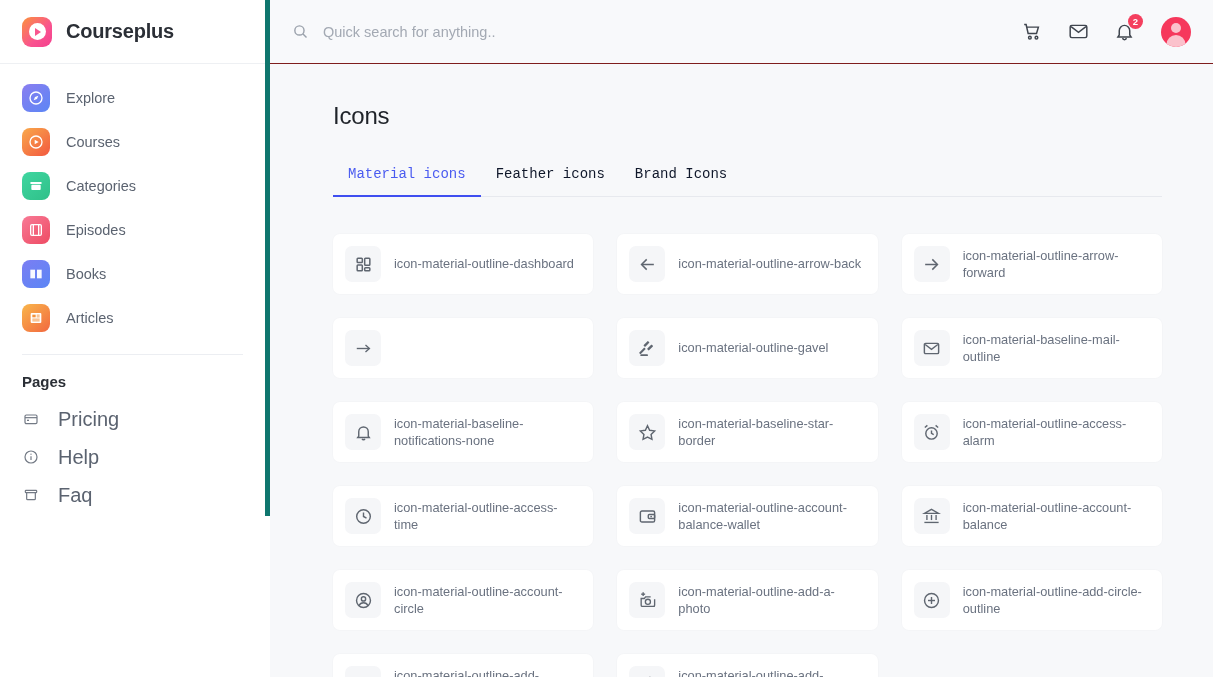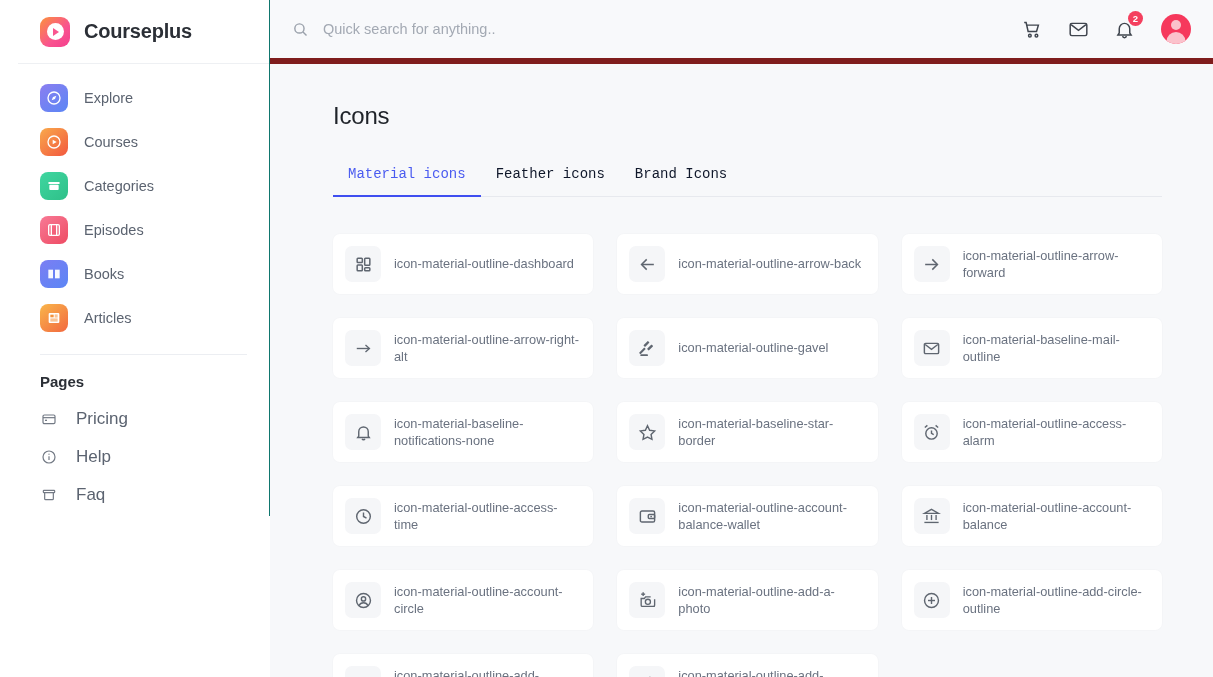--- a/index.html
+++ b/index.html
@@ -8,25 +8,24 @@
     font-family: "Liberation Sans", sans-serif;
     background: #ffffff;
     overflow: hidden;
   }
   .app { display: flex; width: 1213px; height: 677px; }
 
   
   .sidebar {
     width: 270px; height: 516px;
     background: #ffffff;
-    border-right: 1px solid #0f766e;
+    border-right: 5px solid #0f766e;
     flex: 0 0 270px;
     position: relative;
     overflow: hidden;
-    padding-left: 18px;
   }
   .brand {
     height: 64px;
     display: flex; align-items: center;
     padding-left: 22px;
     border-bottom: 1px solid #eef0f3;
   }
   .brand-logo {
     width: 30px; height: 30px; border-radius: 9px;
     background: linear-gradient(135deg, #fb923c 0%, #f9538f 60%, #f43f8e 100%);
@@ -86,21 +85,21 @@
     height: 38px; padding-left: 22px; padding-right: 18px;
     cursor: pointer;
   }
   .page-ico {
     width: 18px; height: 18px; flex: 0 0 18px;
     display: flex; align-items: center; justify-content: center;
     color: #737a85;
   }
   .page-label {
     margin-left: 18px;
-    font-size: 17px; color: #5b6370;
+    font-size: 20px; color: #5b6370;
     flex: 1;
   }
   .badge-soon {
     background: #fdf0cf; color: #e8920f;
     font-size: 10.5px; font-weight: bold;
     padding: 4px 11px; border-radius: 11px;
     letter-spacing: 0.2px;
   }
   .dev-row {
     display: flex; align-items: center;
@@ -114,21 +113,21 @@
     flex: 1; height: 677px;
     display: flex; flex-direction: column;
     background: #f7f8fa;
     overflow: hidden;
   }
   .topbar {
     height: 64px; flex: 0 0 64px;
     background: #f8f9fb;
     display: flex; align-items: center;
     padding: 0 22px 0 22px;
-    border-bottom: 6px solid #7f1d1d;
+    border-bottom: 1px solid #7f1d1d;
   }
   .search-wrap { display: flex; align-items: center; flex: 1; }
   .search-icon { color: #9aa1ab; display: flex; align-items: center; }
   .search-input {
     border: none; outline: none; background: transparent;
     font-size: 14.5px; color: #444b55;
     margin-left: 14px; width: 420px;
     font-family: "Liberation Sans", sans-serif;
   }
   .search-input::placeholder { color: #a3a9b3; }
@@ -460,21 +459,20 @@
           <span class="icon-name">icon-material-outline-arrow-forward</span>
         </div>
 
         <div class="icon-card">
           <span class="icon-box">
             <svg width="19" height="19" viewBox="0 0 24 24" fill="none" stroke="currentColor" stroke-width="1.7">
                 <line x1="3.5" y1="12" x2="19" y2="12"></line>
                 <polyline points="14.5,7.5 19.5,12 14.5,16.5"></polyline>
               </svg>
           </span>
-          <span class="icon-name">icon-material-outline-arrow-right-alt</span>
         </div>
 
         <div class="icon-card">
           <span class="icon-box">
             <svg width="19" height="19" viewBox="0 0 24 24" fill="currentColor">
                 <rect x="9.2" y="2.2" width="3" height="8" rx="0.6" transform="rotate(45 10.7 6.2)"></rect>
                 <rect x="13.8" y="6.8" width="3" height="8" rx="0.6" transform="rotate(45 15.3 10.8)"></rect>
                 <rect x="4.3" y="10.3" width="2.6" height="9.5" rx="0.6" transform="rotate(45 5.6 15)"></rect>
                 <rect x="3" y="19.3" width="9.5" height="2.3" rx="0.6"></rect>
               </svg>

